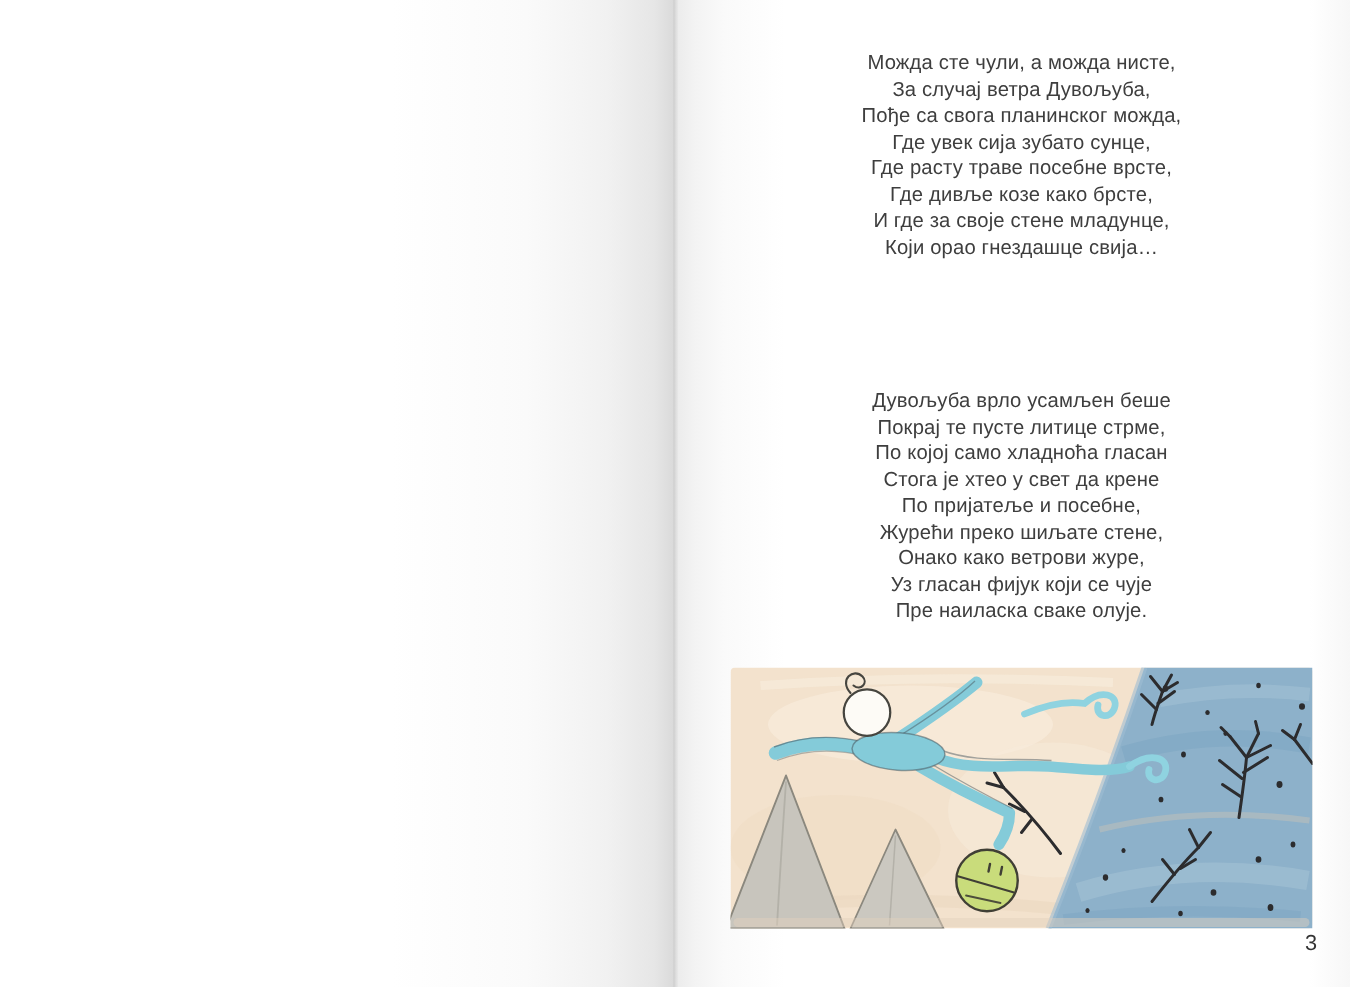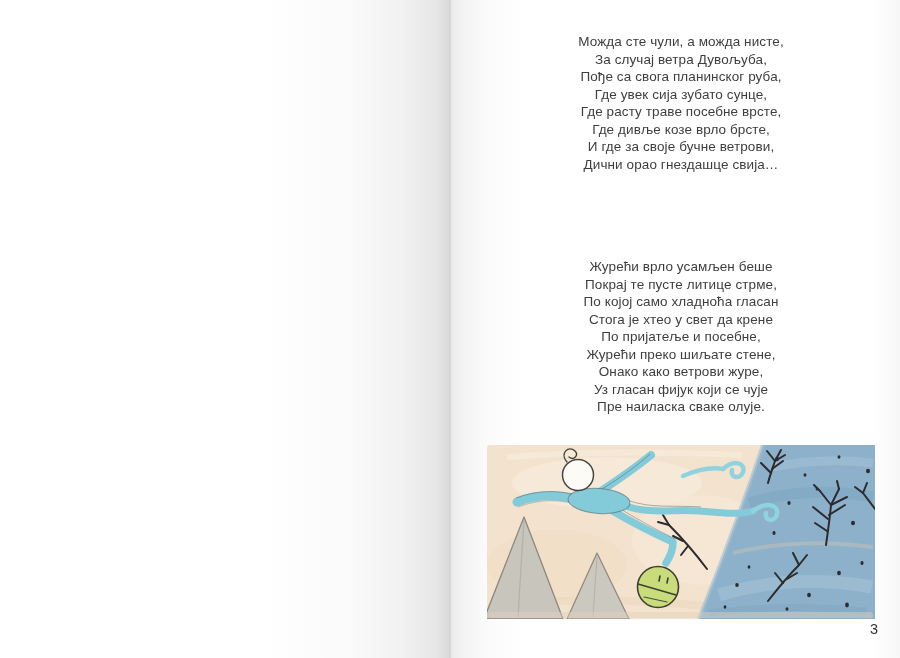--- a/index.html
+++ b/index.html
@@ -44,30 +44,30 @@
 <div class="book">
 
   <div class="page-left"></div>
   <div class="gutter"></div>
 
   <div class="page-right">
 
     <div class="stanza stanza1">
       <div class="line">Можда сте чули, а можда нисте,</div>
       <div class="line">За случај ветра Дувољуба,</div>
-      <div class="line">Пође са свога планинског руба,</div>
+      <div class="line">Пође са свога планинског можда,</div>
       <div class="line">Где увек сија зубато сунце,</div>
       <div class="line">Где расту траве посебне врсте,</div>
-      <div class="line">Где дивље козе врло брсте,</div>
-      <div class="line">И где за своје бучне ветрови,</div>
-      <div class="line">Дични орао гнездашце свија…</div>
+      <div class="line">Где дивље козе како брсте,</div>
+      <div class="line">И где за своје стене младунце,</div>
+      <div class="line">Који орао гнездашце свија…</div>
     </div>
 
     <div class="stanza stanza2">
-      <div class="line">Журећи врло усамљен беше</div>
+      <div class="line">Дувољуба врло усамљен беше</div>
       <div class="line">Покрај те пусте литице стрме,</div>
       <div class="line">По којој само хладноћа гласан</div>
       <div class="line">Стога је хтео у свет да крене</div>
       <div class="line">По пријатеље и посебне,</div>
       <div class="line">Журећи преко шиљате стене,</div>
       <div class="line">Онако како ветрови журе,</div>
       <div class="line">Уз гласан фијук који се чује</div>
       <div class="line">Пре наиласка сваке олује.</div>
     </div>
 

